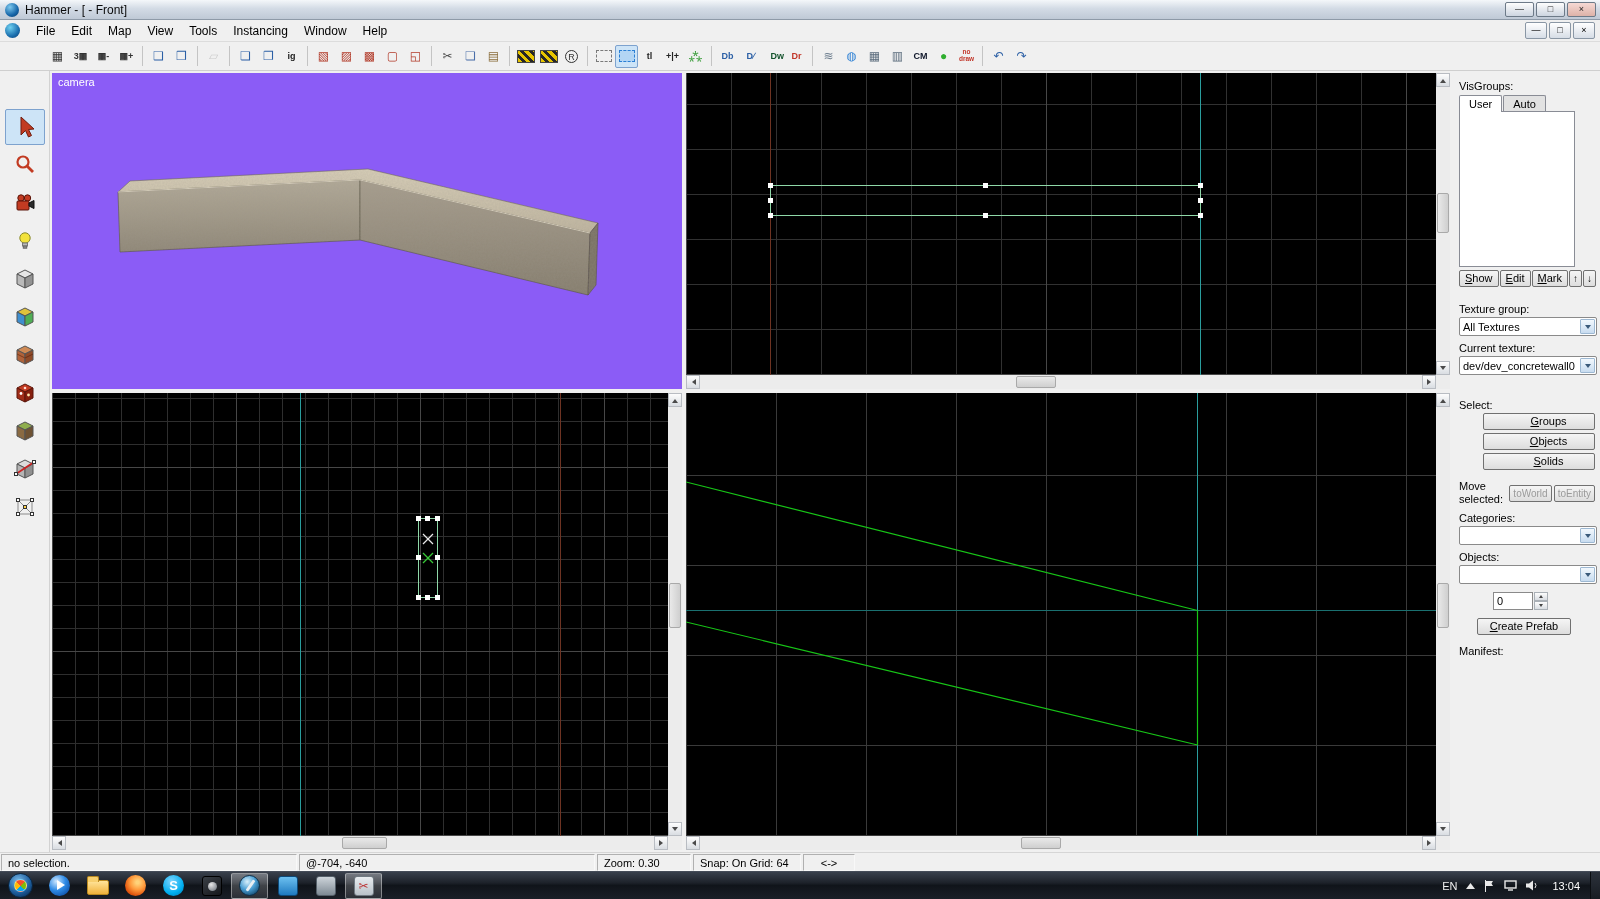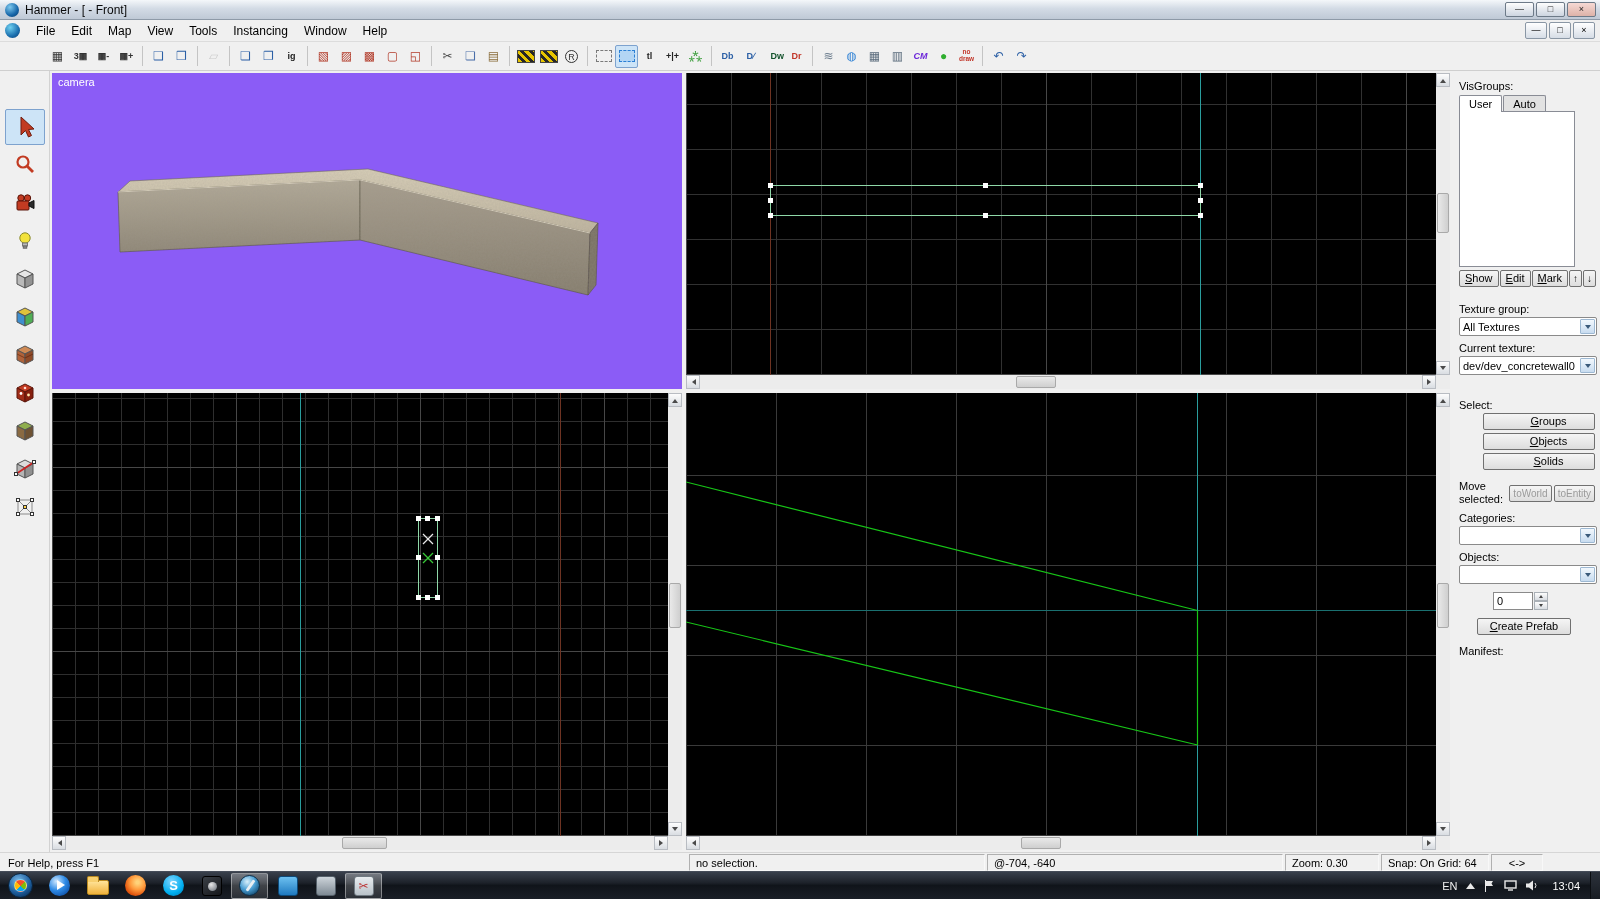--- a/index.html
+++ b/index.html
@@ -344,21 +344,21 @@
     </button>
     <button class="tb-btn" style="color: rgb(43, 127, 212);">
       <span class="tb-glyph">◍</span>
     </button>
     <button class="tb-btn" style="color: rgb(90, 107, 124);">
       <span class="tb-glyph">▦</span>
     </button>
     <button class="tb-btn" style="color: rgb(90, 107, 124);">
       <span class="tb-glyph">▥</span>
     </button>
-    <button class="tb-btn small-text" style="color: #6d28d9; font-style: italic;">
+    <button class="tb-btn small-text" style="color: #0f172a;">
       <span class="tb-glyph">CM</span>
     </button>
     <button class="tb-btn" style="color: rgb(47, 174, 47);">
       <span class="tb-glyph">●</span>
     </button>
     <button class="tb-btn tiny-text" style="color: rgb(194, 55, 42);">
       <span class="tb-glyph">no
 draw</span>
     </button>
     <span class="tb-sep"></span>
@@ -684,21 +684,20 @@
       <div class="spin-up"></div>
       <div class="spin-down"></div>
     </div>
   </div>
 
   <button class="btn ak prefab-btn">Create Prefab</button>
   <div class="rp-label" style="margin-top:10px;">Manifest:</div>
 </aside>
 
 <div class="statusbar">
-  <div class="seg seg-help">For Help, press F1</div>
   <div class="seg seg-sel">no selection.</div>
   <div class="seg seg-coords">@-704, -640</div>
   <div class="seg seg-zoom">Zoom: 0.30</div>
   <div class="seg seg-snap">Snap: On Grid: 64</div>
   <div class="seg seg-grip">&lt;-&gt;</div>
 </div>
 
 <div class="taskbar">
   <div class="start-orb">
     <span class="orb-flag"></span>

